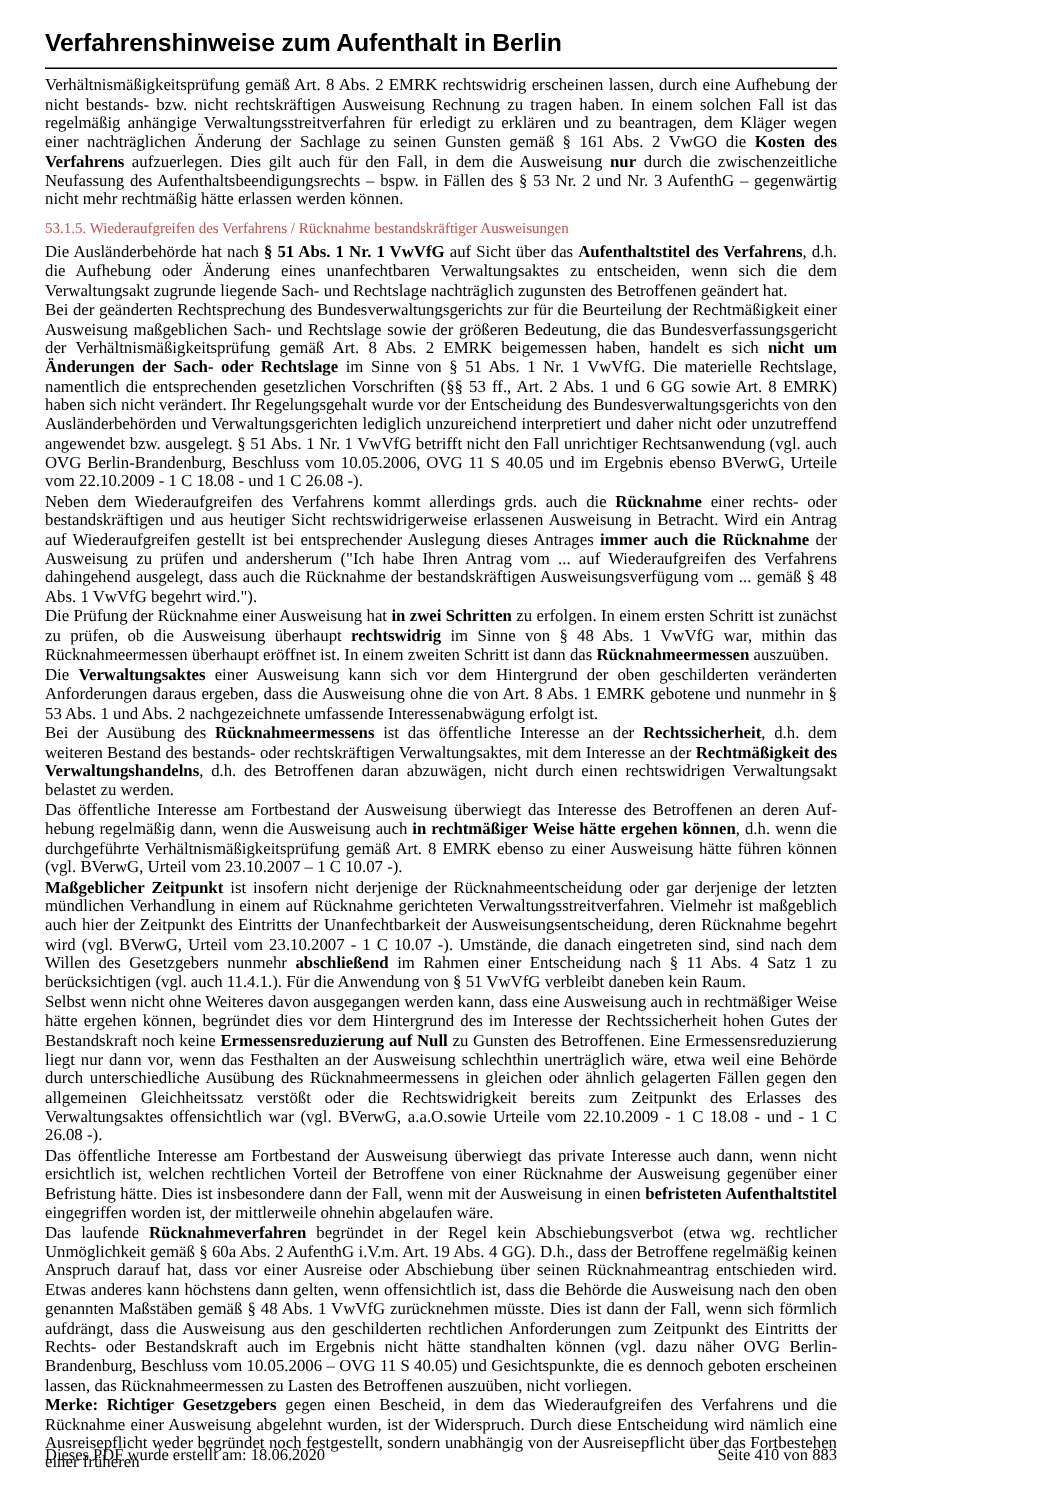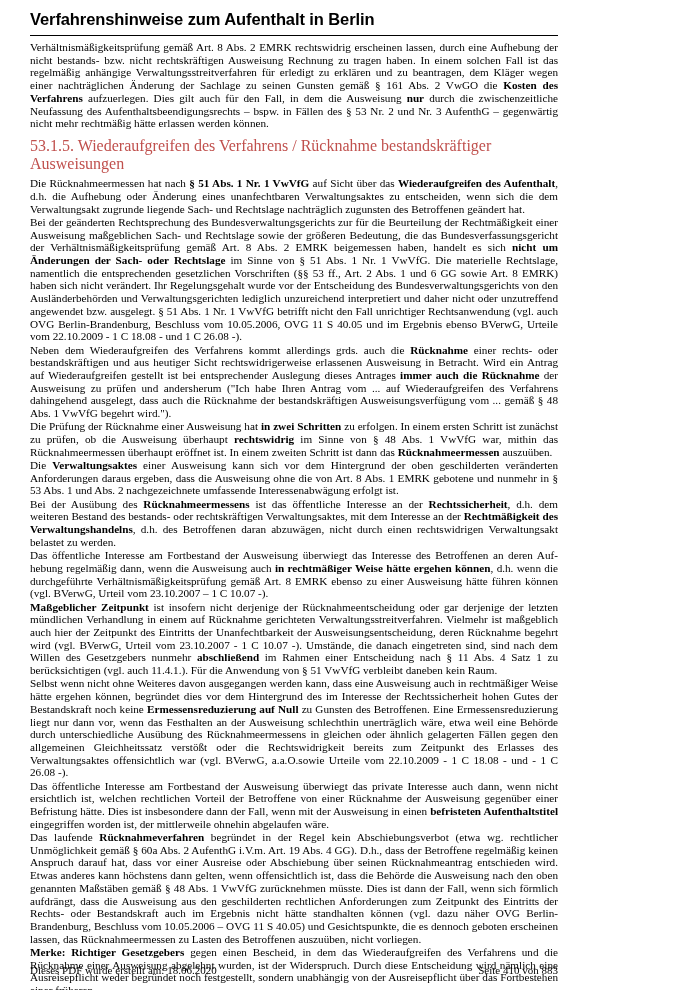--- a/index.html
+++ b/index.html
@@ -13,21 +13,21 @@
     font-family: "Liberation Serif", serif;
     color: #000000;
     position: relative;
     overflow: hidden;
   }
   .page {
     position: relative;
     width: 588px;
     height: 990px;
     box-sizing: border-box;
-    padding: 6px 30px 0 30px;
+    padding: 16px 30px 0 30px;
   }
   h1.doc-title {
     font-family: "Liberation Sans", sans-serif;
     font-size: 16.5px;
     font-weight: bold;
     margin: 4px 0 6px 0;
     letter-spacing: -0.1px;
     color: #000;
   }
   .rule {
@@ -41,21 +41,21 @@
     text-align: justify;
     hyphens: auto;
     -webkit-hyphens: auto;
   }
   p.para {
     margin: 0 0 0.6px 0;
     text-align: justify;
   }
   .section-heading {
     color: #c0504d;
-    font-size: 16px;
+    font-size: 10px;
     margin: 7px 0 4px 0;
     text-align: left;
   }
   b, strong { font-weight: bold; }
   .footer {
     position: absolute;
     left: 30px;
     right: 30px;
     bottom: 14px;
     font-size: 11px;
@@ -73,21 +73,21 @@
 
   <h1 class="doc-title">Verfahrenshinweise zum Aufenthalt in Berlin</h1>
   <hr class="rule">
 
   <div class="body-text">
 
     <p class="para"><span>Verhältnismäßigkeitsprüfung gemäß Art. 8 Abs. 2 EMRK rechtswidrig erscheinen lassen, durch eine Aufhebung der nicht bestands- bzw. nicht rechtskräftigen Ausweisung Rechnung zu tragen haben. In einem solchen Fall ist das regelmäßig anhängige Verwaltungsstreitverfahren für erledigt zu erklären und zu beantragen, dem Kläger wegen einer nachträglichen Änderung der Sachlage zu seinen Gunsten gemäß § 161 Abs. 2 VwGO die </span><b>Kosten des Verfahrens</b><span> aufzuerlegen. Dies gilt auch für den Fall, in dem die Ausweisung </span><b>nur</b><span> durch die zwischenzeitliche Neufassung des Aufenthaltsbeendigungsrechts – bspw. in Fällen des § 53 Nr. 2 und Nr. 3 AufenthG – gegenwärtig nicht mehr rechtmäßig hätte erlassen werden können.</span></p>
 
     <div class="section-heading">53.1.5. Wiederaufgreifen des Verfahrens / Rücknahme bestandskräftiger Ausweisungen</div>
 
-    <p class="para"><span>Die Rücknahmeermessen hat nach </span><b>§ 51 Abs. 1 Nr. 1 VwVfG</b><span> auf Sicht über das </span><b>Wiederaufgreifen des Aufenthalt</b><span>, d.h. die Aufhebung oder Änderung eines unanfechtbaren Verwaltungsaktes zu entscheiden, wenn sich die dem Verwaltungsakt zugrunde liegende Sach- und Rechtslage nachträglich zugunsten des Betroffenen geändert hat.</span></p>
+    <p class="para"><span>Die Ausländerbehörde hat nach </span><b>§ 51 Abs. 1 Nr. 1 VwVfG</b><span> auf Sicht über das </span><b>Aufenthaltstitel des Verfahrens</b><span>, d.h. die Aufhebung oder Änderung eines unanfechtbaren Verwaltungsaktes zu entscheiden, wenn sich die dem Verwaltungsakt zugrunde liegende Sach- und Rechtslage nachträglich zugunsten des Betroffenen geändert hat.</span></p>
     <p class="para"><span>Bei der geänderten Rechtsprechung des Bundesverwaltungsgerichts zur für die Beurteilung der Rechtmäßigkeit einer Ausweisung maßgeblichen Sach- und Rechtslage sowie der größeren Bedeutung, die das Bundesverfassungsgericht der Verhältnismäßigkeitsprüfung gemäß Art. 8 Abs. 2 EMRK beigemessen haben, handelt es sich </span><b>nicht um Änderungen der Sach- oder Rechtslage</b><span> im Sinne von § 51 Abs. 1 Nr. 1 VwVfG. Die materielle Rechtslage, namentlich die entsprechenden gesetzlichen Vorschriften (§§ 53 ff., Art. 2 Abs. 1 und 6 GG sowie Art. 8 EMRK) haben sich nicht verändert. Ihr Regelungsgehalt wurde vor der Entscheidung des Bundesverwaltungsgerichts von den Ausländerbehörden und Verwaltungsgerichten lediglich unzureichend interpretiert und daher nicht oder unzutreffend angewendet bzw. ausgelegt. § 51 Abs. 1 Nr. 1 VwVfG betrifft nicht den Fall unrichtiger Rechtsanwendung (vgl. auch OVG Berlin-Brandenburg, Beschluss vom 10.05.2006, OVG 11 S 40.05 und im Ergebnis ebenso BVerwG, Urteile vom 22.10.2009 - 1 C 18.08 - und 1 C 26.08 -).</span></p>
     <p class="para"><span>Neben dem Wiederaufgreifen des Verfahrens kommt allerdings grds. auch die </span><b>Rücknahme</b><span> einer rechts- oder bestandskräftigen und aus heutiger Sicht rechtswidrigerweise erlassenen Ausweisung in Betracht. Wird ein Antrag auf Wiederaufgreifen gestellt ist bei entsprechender Auslegung dieses Antrages </span><b>immer auch die Rücknahme</b><span> der Ausweisung zu prüfen und andersherum ("Ich habe Ihren Antrag vom ... auf Wiederaufgreifen des Verfahrens dahingehend ausgelegt, dass auch die Rücknahme der bestandskräftigen Ausweisungsverfügung vom ... gemäß § 48 Abs. 1 VwVfG begehrt wird.").</span></p>
     <p class="para"><span>Die Prüfung der Rücknahme einer Ausweisung hat </span><b>in zwei Schritten</b><span> zu erfolgen. In einem ersten Schritt ist zunächst zu prüfen, ob die Ausweisung überhaupt </span><b>rechtswidrig</b><span> im Sinne von § 48 Abs. 1 VwVfG war, mithin das Rücknahmeermessen überhaupt eröffnet ist. In einem zweiten Schritt ist dann das </span><b>Rücknahmeermessen</b><span> auszuüben.</span></p>
     <p class="para"><span>Die </span><b>Verwaltungsaktes</b><span> einer Ausweisung kann sich vor dem Hintergrund der oben geschilderten veränderten Anforderungen daraus ergeben, dass die Ausweisung ohne die von Art. 8 Abs. 1 EMRK gebotene und nunmehr in § 53 Abs. 1 und Abs. 2 nachgezeichnete umfassende Interessenabwägung erfolgt ist.</span></p>
     <p class="para"><span>Bei der Ausübung des </span><b>Rücknahmeermessens</b><span> ist das öffentliche Interesse an der </span><b>Rechtssicherheit</b><span>, d.h. dem weiteren Bestand des bestands- oder rechtskräftigen Verwaltungsaktes, mit dem Interesse an der </span><b>Rechtmäßigkeit des Verwaltungshandelns</b><span>, d.h. des Betroffenen daran abzuwägen, nicht durch einen rechtswidrigen Verwaltungsakt belastet zu werden.</span></p>
     <p class="para"><span>Das öffentliche Interesse am Fortbestand der Ausweisung überwiegt das Interesse des Betroffenen an deren Auf-hebung regelmäßig dann, wenn die Ausweisung auch </span><b>in rechtmäßiger Weise hätte ergehen können</b><span>, d.h. wenn die durchgeführte Verhältnismäßigkeitsprüfung gemäß Art. 8 EMRK ebenso zu einer Ausweisung hätte führen können (vgl. BVerwG, Urteil vom 23.10.2007 – 1 C 10.07 -).</span></p>
     <p class="para"><b>Maßgeblicher Zeitpunkt</b><span> ist insofern nicht derjenige der Rücknahmeentscheidung oder gar derjenige der letzten mündlichen Verhandlung in einem auf Rücknahme gerichteten Verwaltungsstreitverfahren. Vielmehr ist maßgeblich auch hier der Zeitpunkt des Eintritts der Unanfechtbarkeit der Ausweisungsentscheidung, deren Rücknahme begehrt wird (vgl. BVerwG, Urteil vom 23.10.2007 - 1 C 10.07 -). Umstände, die danach eingetreten sind, sind nach dem Willen des Gesetzgebers nunmehr </span><b>abschließend</b><span> im Rahmen einer Entscheidung nach § 11 Abs. 4 Satz 1 zu berücksichtigen (vgl. auch 11.4.1.). Für die Anwendung von § 51 VwVfG verbleibt daneben kein Raum.</span></p>
     <p class="para"><span>Selbst wenn nicht ohne Weiteres davon ausgegangen werden kann, dass eine Ausweisung auch in rechtmäßiger Weise hätte ergehen können, begründet dies vor dem Hintergrund des im Interesse der Rechtssicherheit hohen Gutes der Bestandskraft noch keine </span><b>Ermessensreduzierung auf Null</b><span> zu Gunsten des Betroffenen. Eine Ermessensreduzierung liegt nur dann vor, wenn das Festhalten an der Ausweisung schlechthin unerträglich wäre, etwa weil eine Behörde durch unterschiedliche Ausübung des Rücknahmeermessens in gleichen oder ähnlich gelagerten Fällen gegen den allgemeinen Gleichheitssatz verstößt oder die Rechtswidrigkeit bereits zum Zeitpunkt des Erlasses des Verwaltungsaktes offensichtlich war (vgl. BVerwG, a.a.O.sowie Urteile vom 22.10.2009 - 1 C 18.08 - und - 1 C 26.08 -).</span></p>
     <p class="para"><span>Das öffentliche Interesse am Fortbestand der Ausweisung überwiegt das private Interesse auch dann, wenn nicht ersichtlich ist, welchen rechtlichen Vorteil der Betroffene von einer Rücknahme der Ausweisung gegenüber einer Befristung hätte. Dies ist insbesondere dann der Fall, wenn mit der Ausweisung in einen </span><b>befristeten Aufenthaltstitel</b><span> eingegriffen worden ist, der mittlerweile ohnehin abgelaufen wäre.</span></p>
     <p class="para"><span>Das laufende </span><b>Rücknahmeverfahren</b><span> begründet in der Regel kein Abschiebungsverbot (etwa wg. rechtlicher Unmöglichkeit gemäß § 60a Abs. 2 AufenthG i.V.m. Art. 19 Abs. 4 GG). D.h., dass der Betroffene regelmäßig keinen Anspruch darauf hat, dass vor einer Ausreise oder Abschiebung über seinen Rücknahmeantrag entschieden wird. Etwas anderes kann höchstens dann gelten, wenn offensichtlich ist, dass die Behörde die Ausweisung nach den oben genannten Maßstäben gemäß § 48 Abs. 1 VwVfG zurücknehmen müsste. Dies ist dann der Fall, wenn sich förmlich aufdrängt, dass die Ausweisung aus den geschilderten rechtlichen Anforderungen zum Zeitpunkt des Eintritts der Rechts- oder Bestandskraft auch im Ergebnis nicht hätte standhalten können (vgl. dazu näher OVG Berlin-Brandenburg, Beschluss vom 10.05.2006 – OVG 11 S 40.05) und Gesichtspunkte, die es dennoch geboten erscheinen lassen, das Rücknahmeermessen zu Lasten des Betroffenen auszuüben, nicht vorliegen.</span></p>

